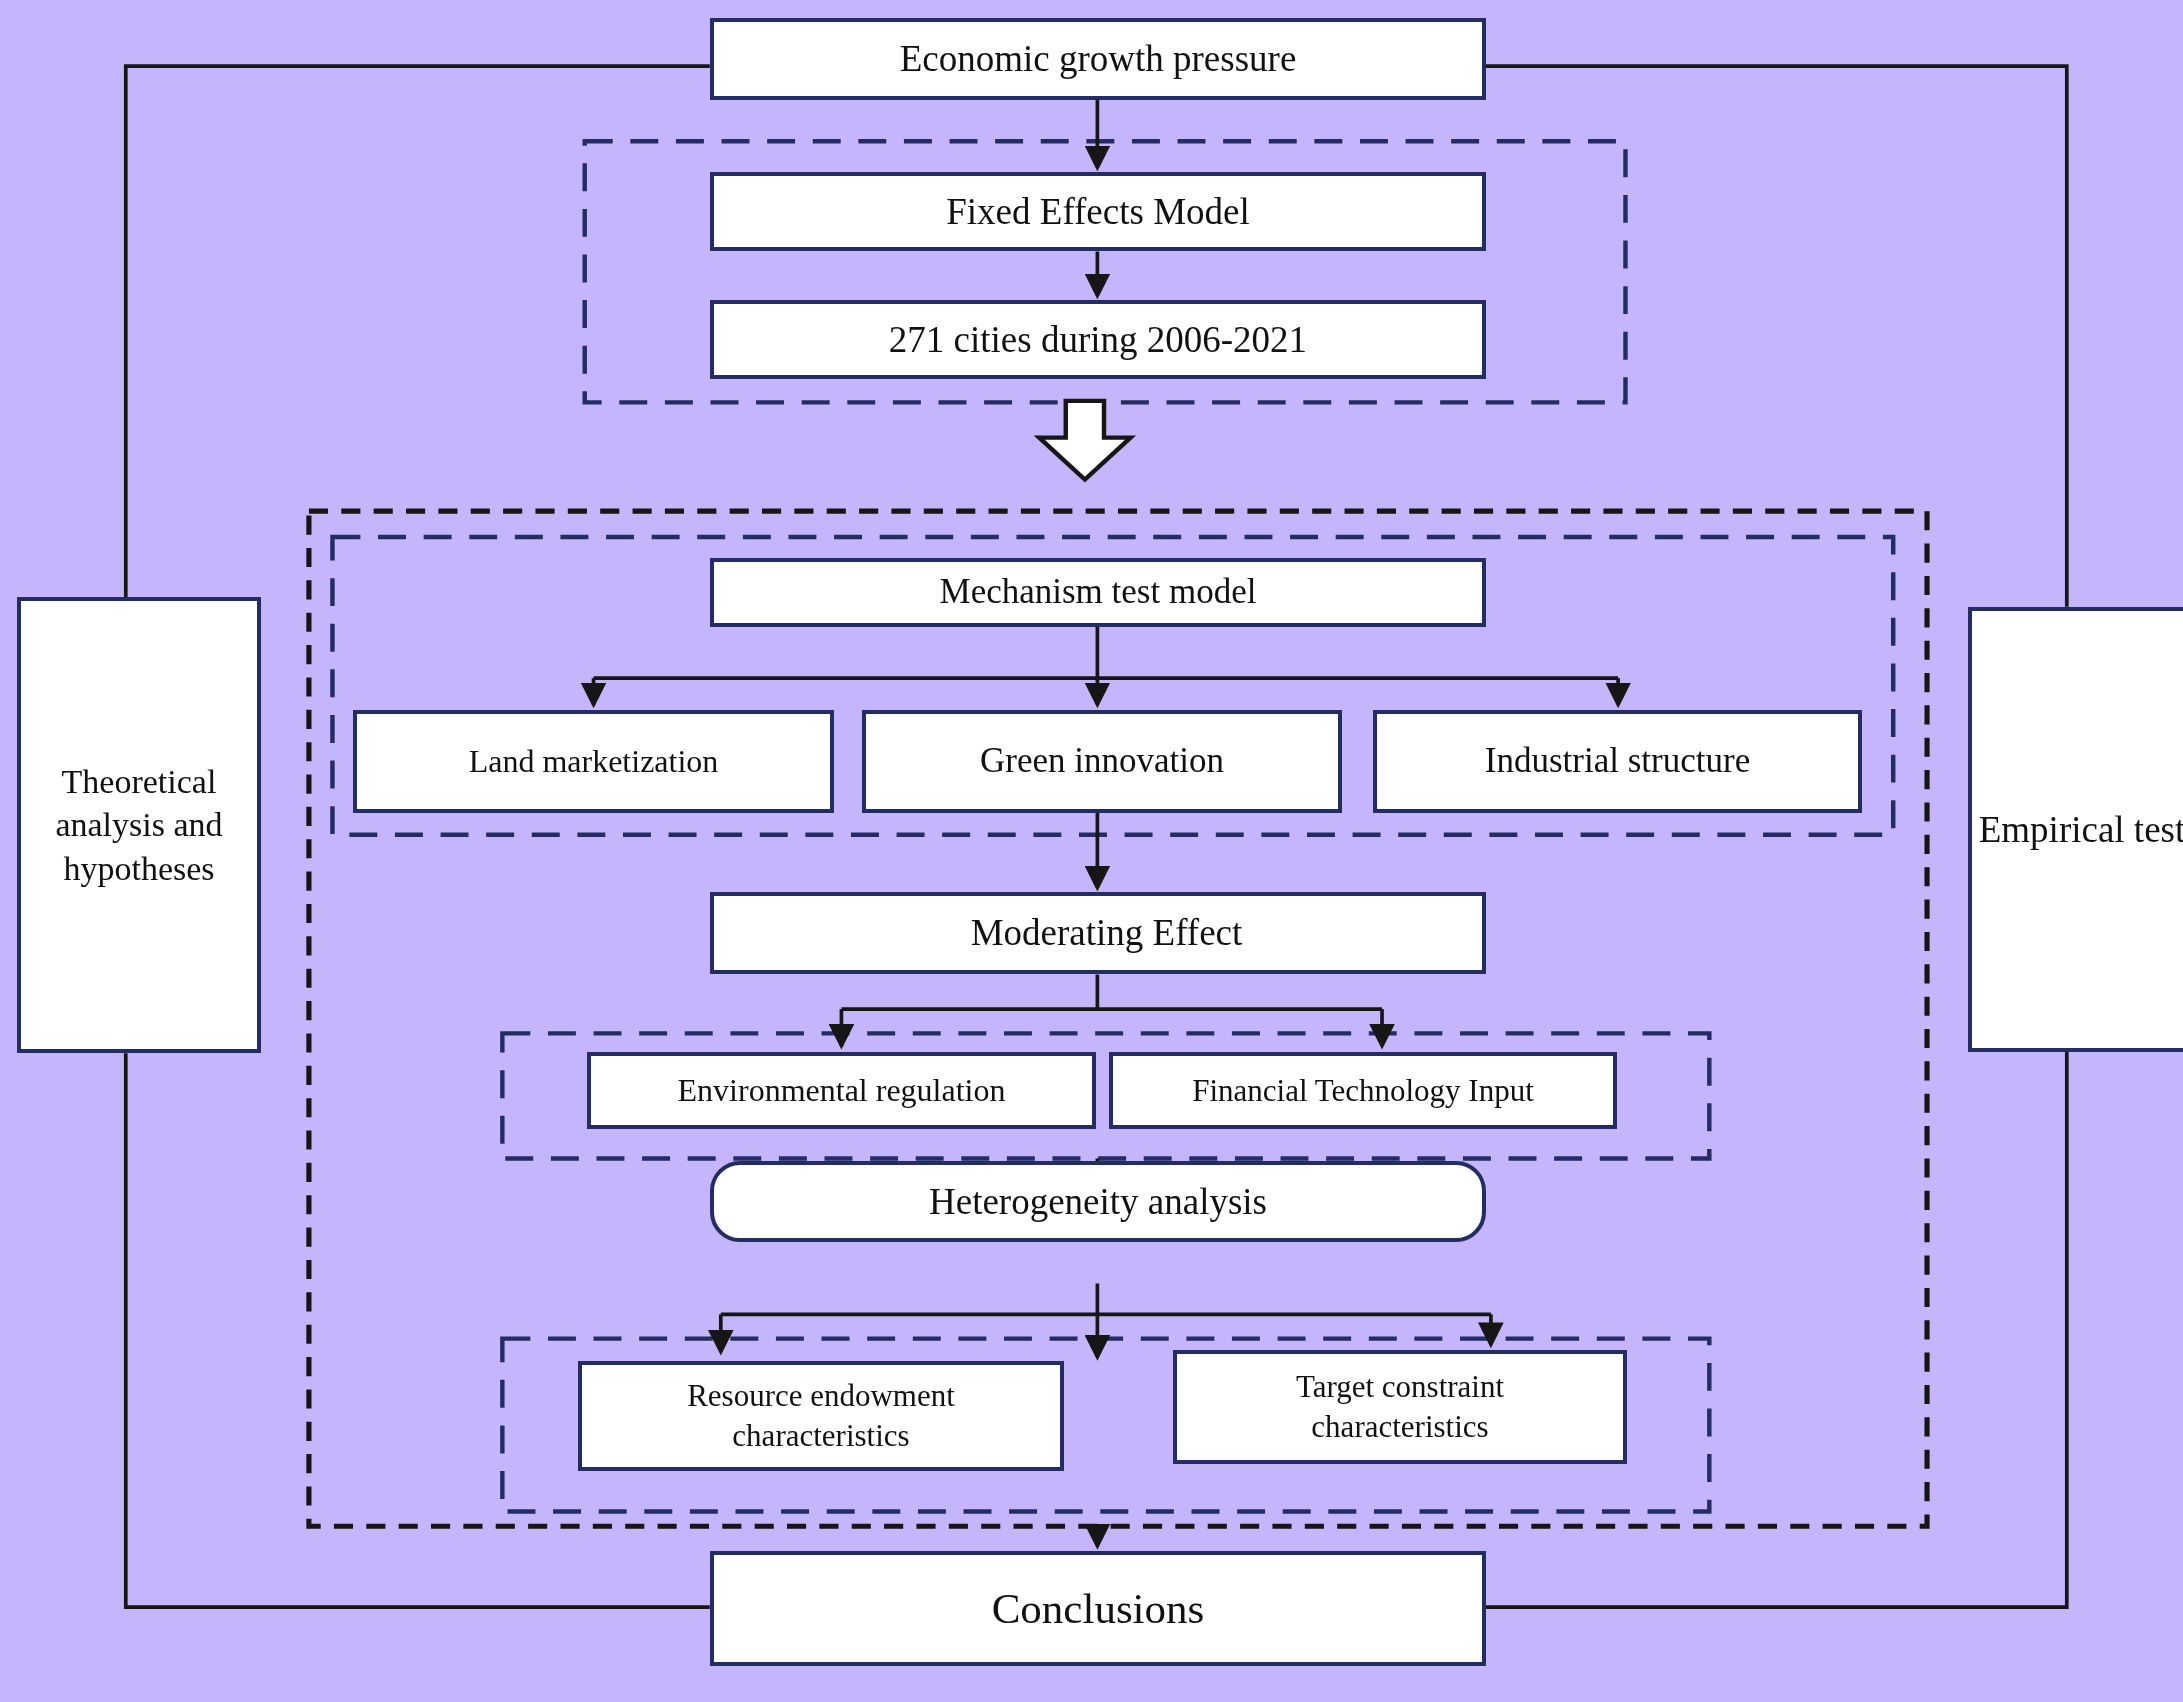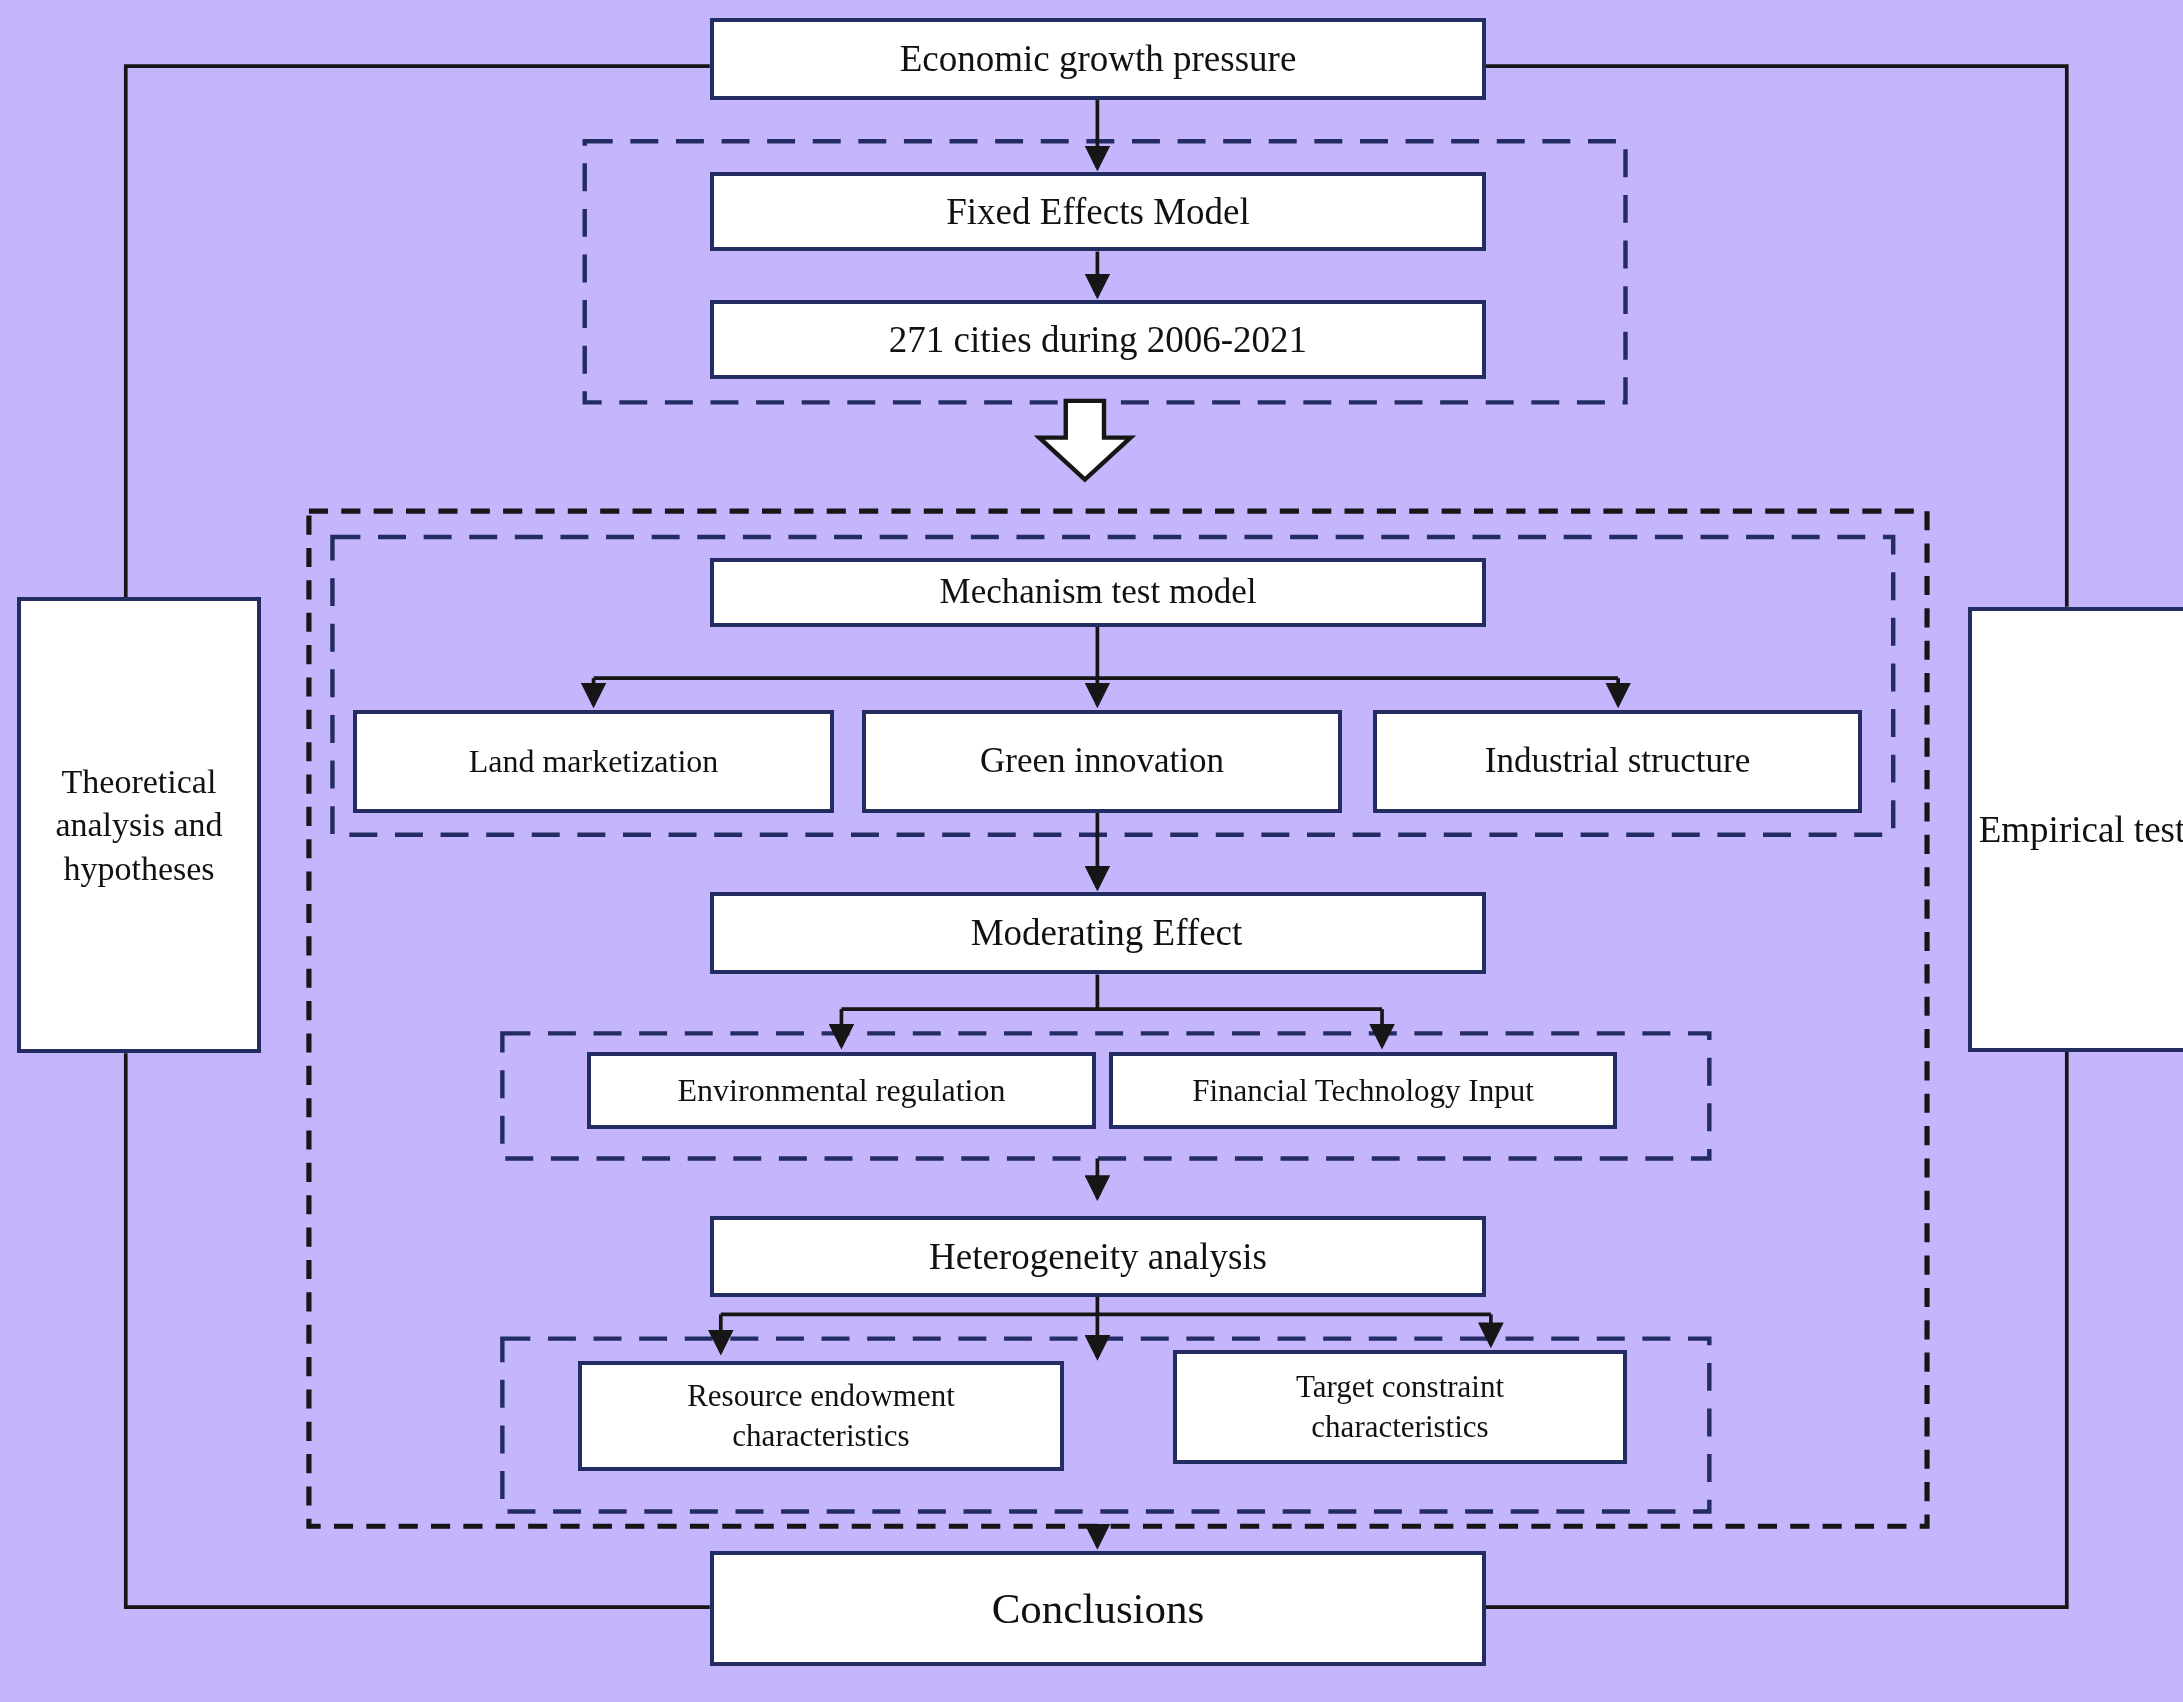--- a/index.html
+++ b/index.html
@@ -102,21 +102,21 @@
   <div class="node f48" style="left:862px; top:710px; width:480px; height:103px;">Green innovation</div>
 
   <div class="node f48" style="left:1373px; top:710px; width:489px; height:103px;">Industrial structure</div>
 
   <div class="node f50" style="left:710px; top:892px; width:776px; height:82px;padding-left:17px;">Moderating Effect</div>
 
   <div class="node f44" style="left:587px; top:1052px; width:509px; height:77px;">Environmental regulation</div>
 
   <div class="node f42" style="left:1109px; top:1052px; width:508px; height:77px;">Financial Technology Input</div>
 
-  <div class="node f50" style="left:710px; top:1216px; width:776px; height:81px;">Heterogeneity analysis</div>
+  <div class="node f50" style="left:710px; top:1161px; width:776px; height:81px;border-radius:30px;">Heterogeneity analysis</div>
 
   <div class="node f42" style="left:578px; top:1361px; width:486px; height:110px; padding:0 44px;">Resource endowment characteristics</div>
 
   <div class="node f42" style="left:1173px; top:1350px; width:454px; height:114px; padding:0 40px;">Target constraint characteristics</div>
 
   <div class="node f58" style="left:710px; top:1551px; width:776px; height:115px;">Conclusions</div>
 
   <div class="node f46" style="left:17px; top:597px; width:244px; height:456px; padding:0 13.2px;">Theoretical analysis and hypotheses</div>
 
   <div class="node f50" style="left:1950px; top:607px; width:228px; height:445px; padding:0 5px;margin-left:18px;">Empirical test</div>

